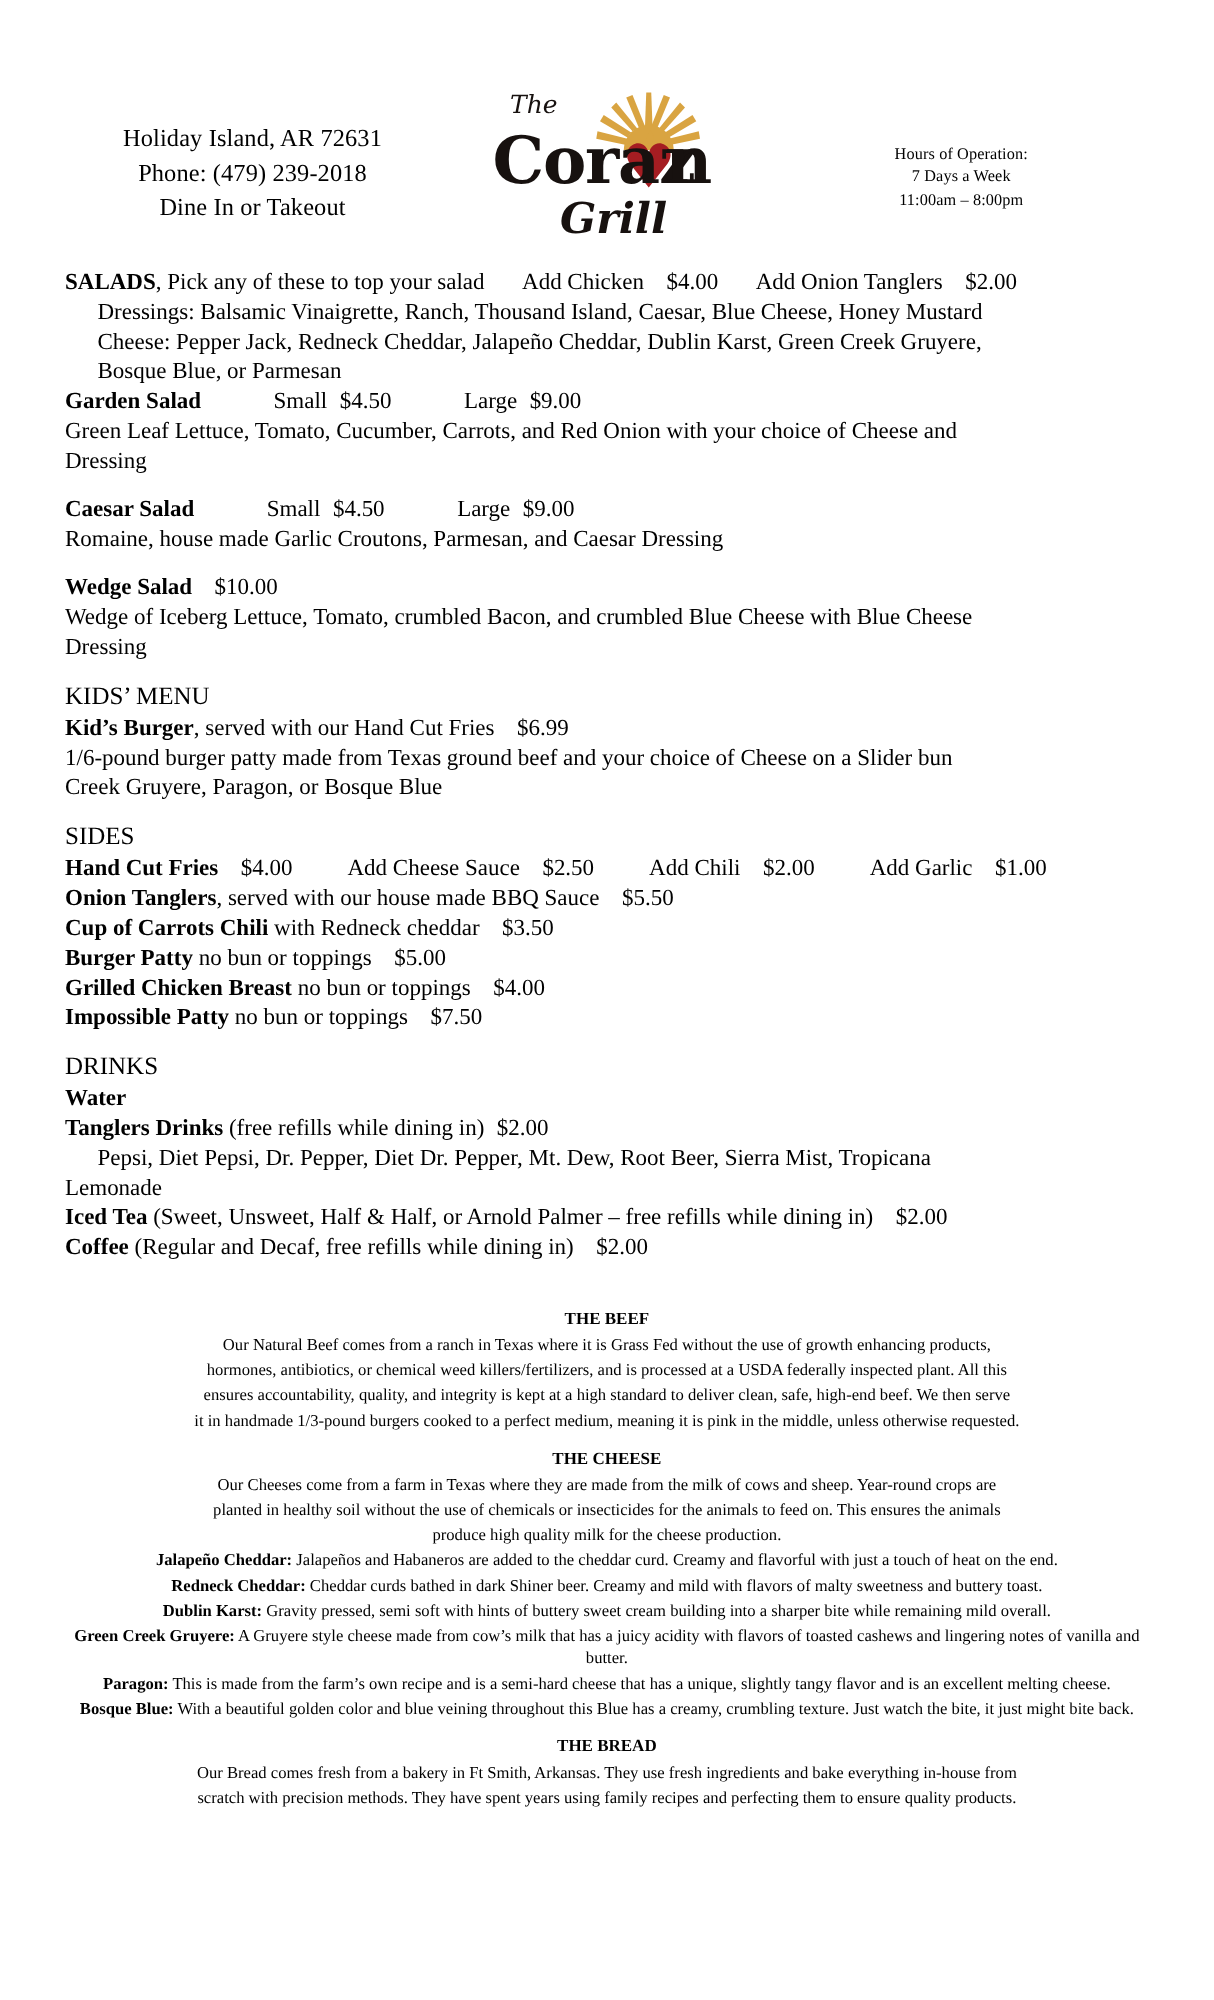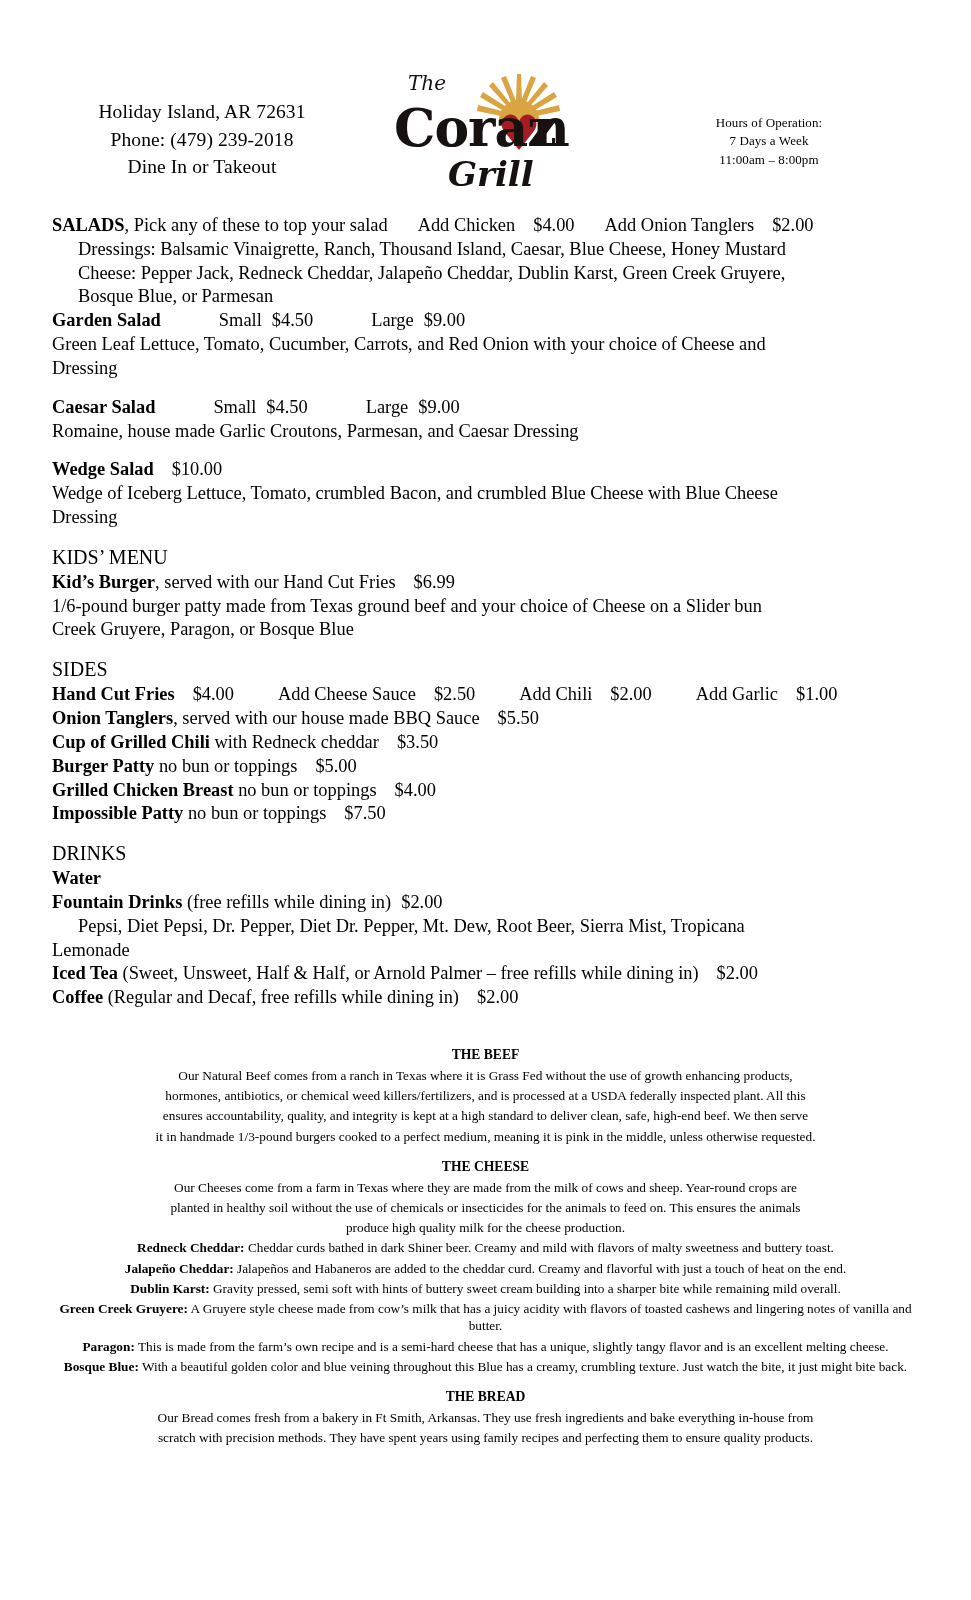--- a/index.html
+++ b/index.html
@@ -176,32 +176,32 @@
       <p class="ln">Creek Gruyere, Paragon, or Bosque Blue</p>
     </div>
 
     <div class="gap"></div>
 
     <div>
       <p class="sec-head">SIDES</p>
       <p class="ln"><span class="b">Hand Cut Fries</span><span class="sp-s"></span><span>$4.00</span><span class="sp-l"></span><span>Add Cheese Sauce</span><span class="sp-s"></span><span>$2.50</span><span class="sp-l"></span><span>Add Chili</span><span class="sp-s"></span><span>$2.00</span><span class="sp-l"></span><span>Add Garlic</span><span class="sp-s"></span><span>$1.00</span></p>
 
       <p class="ln"><span class="b">Onion Tanglers</span><span>, served with our house made BBQ Sauce</span><span class="sp-s"></span><span>$5.50</span></p>
-      <p class="ln"><span class="b">Cup of Grilled Chili</span><span> with Redneck cheddar</span><span class="sp-s"></span><span>$3.50</span></p>
+      <p class="ln"><span class="b">Cup of Carrots Chili</span><span> with Redneck cheddar</span><span class="sp-s"></span><span>$3.50</span></p>
       <p class="ln"><span class="b">Burger Patty</span><span> no bun or toppings</span><span class="sp-s"></span><span>$5.00</span></p>
       <p class="ln"><span class="b">Grilled Chicken Breast</span><span> no bun or toppings</span><span class="sp-s"></span><span>$4.00</span></p>
       <p class="ln"><span class="b">Impossible Patty</span><span> no bun or toppings</span><span class="sp-s"></span><span>$7.50</span></p>
     </div>
 
     <div class="gap"></div>
 
     <div>
       <p class="sec-head">DRINKS</p>
       <p class="ln b">Water</p>
-      <p class="ln"><span class="b">Fountain Drinks</span><span> (free refills while dining in)</span><span class="sp-xs"></span><span>$2.00</span></p>
+      <p class="ln"><span class="b">Tanglers Drinks</span><span> (free refills while dining in)</span><span class="sp-xs"></span><span>$2.00</span></p>
       <p class="ln indent1">Pepsi, Diet Pepsi, Dr. Pepper, Diet Dr. Pepper, Mt. Dew, Root Beer, Sierra Mist, Tropicana</p>
       <p class="ln">Lemonade</p>
       <p class="ln"><span class="b">Iced Tea</span><span> (Sweet, Unsweet, Half &amp; Half, or Arnold Palmer – free refills while dining in)</span><span class="sp-s"></span><span>$2.00</span></p>
       <p class="ln"><span class="b">Coffee</span><span> (Regular and Decaf, free refills while dining in)</span><span class="sp-s"></span><span>$2.00</span></p>
     </div>
   </div>
 
   <div class="note-spacer-top"></div>
   <div class="notes">
 
@@ -212,22 +212,22 @@
       <p class="para">ensures accountability, quality, and integrity is kept at a high standard to deliver clean, safe, high-end beef.  We then serve</p>
       <p class="para">it in handmade 1/3-pound burgers cooked to a perfect medium, meaning it is pink in the middle, unless otherwise requested.</p>
     </div>
 
     <div class="blk">
       <p class="note-title">THE CHEESE</p>
       <p class="para">Our Cheeses come from a farm in Texas where they are made from the milk of cows and sheep.  Year-round crops are</p>
       <p class="para">planted in healthy soil without the use of chemicals or insecticides for the animals to feed on.  This ensures the animals</p>
       <p class="para">produce high quality milk for the cheese production.</p>
 
+      <p class="para"><span class="b">Jalapeño Cheddar:</span><span> Jalapeños and Habaneros are added to the cheddar curd.  Creamy and flavorful with just a touch of heat on the end.</span></p>
       <p class="para"><span class="b">Redneck Cheddar:</span><span> Cheddar curds bathed in dark Shiner beer.  Creamy and mild with flavors of malty sweetness and buttery toast.</span></p>
-      <p class="para"><span class="b">Jalapeño Cheddar:</span><span> Jalapeños and Habaneros are added to the cheddar curd.  Creamy and flavorful with just a touch of heat on the end.</span></p>
       <p class="para"><span class="b">Dublin Karst:</span><span> Gravity pressed, semi soft with hints of buttery sweet cream building into a sharper bite while remaining mild overall.</span></p>
       <p class="para"><span class="b">Green Creek Gruyere:</span><span> A Gruyere style cheese made from cow’s milk that has a juicy acidity with flavors of toasted cashews and lingering notes of vanilla and butter.</span></p>
       <p class="para"><span class="b">Paragon:</span><span>  This is made from the farm’s own recipe and is a semi-hard cheese that has a unique, slightly tangy flavor and is an excellent melting cheese.</span></p>
       <p class="para"><span class="b">Bosque Blue:</span><span> With a beautiful golden color and blue veining throughout this Blue has a creamy, crumbling texture.  Just watch the bite, it just might bite back.</span></p>
     </div>
 
     <div class="blk">
       <p class="note-title">THE BREAD</p>
       <p class="para">Our Bread comes fresh from a bakery in Ft Smith, Arkansas.  They use fresh ingredients and bake everything in-house from</p>
       <p class="para">scratch with precision methods.  They have spent years using family recipes and perfecting them to ensure quality products.</p>

